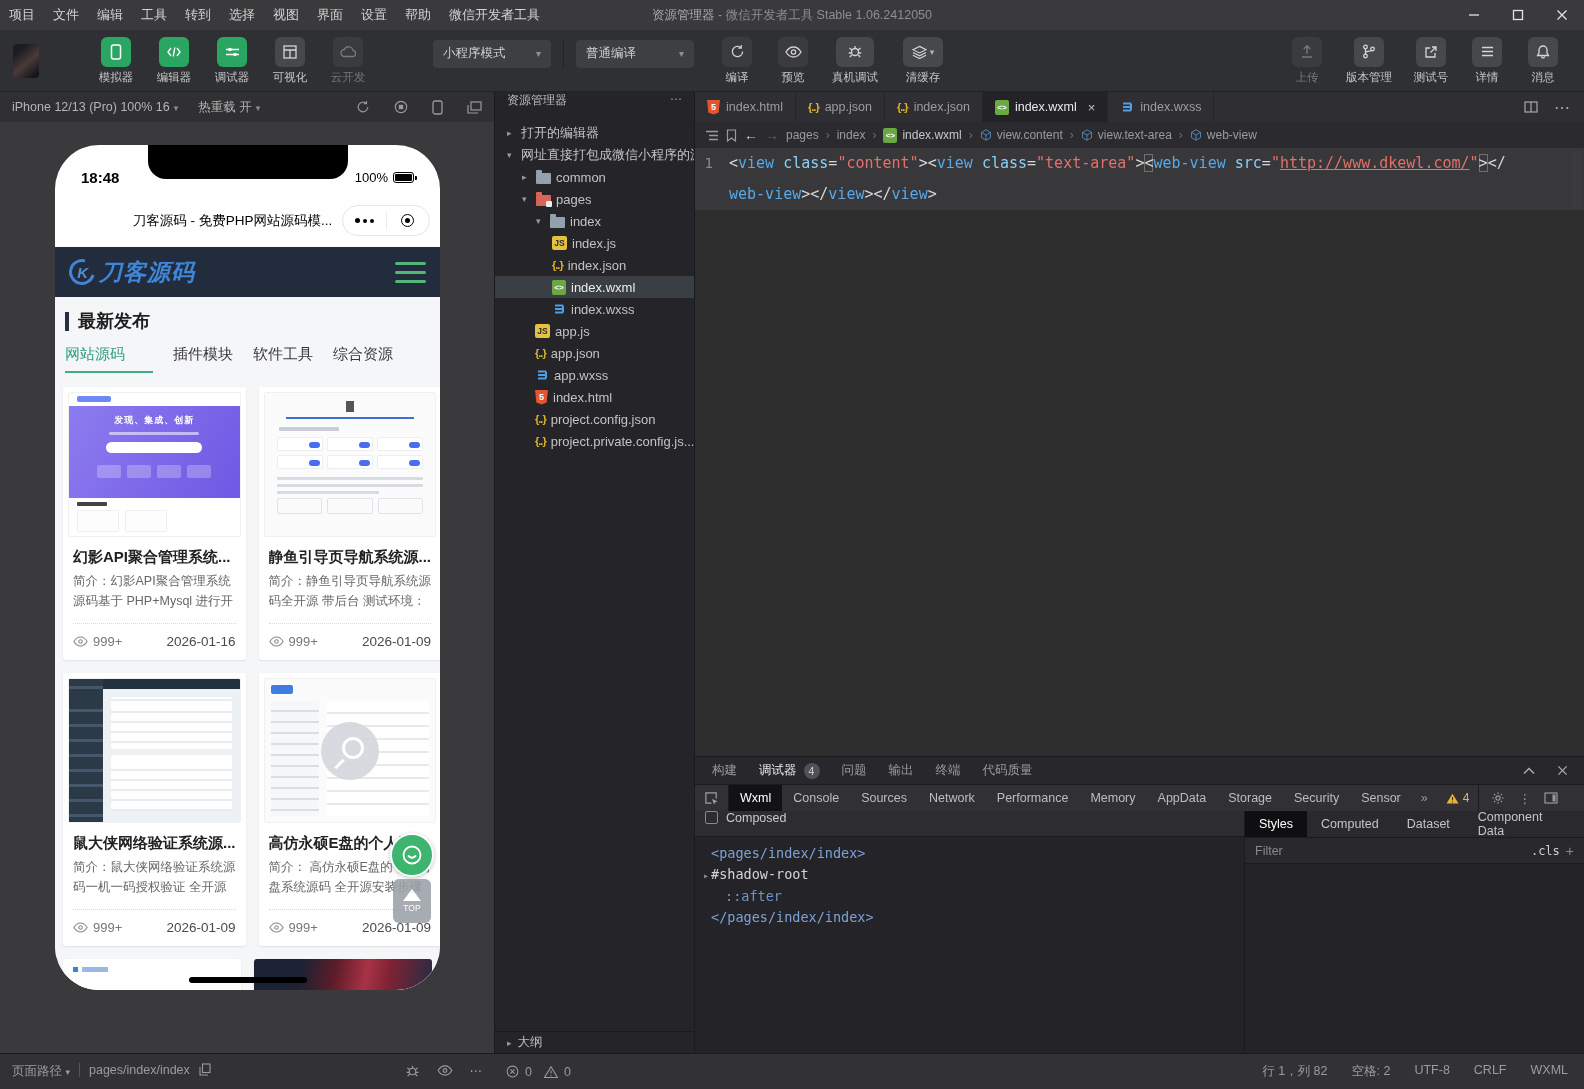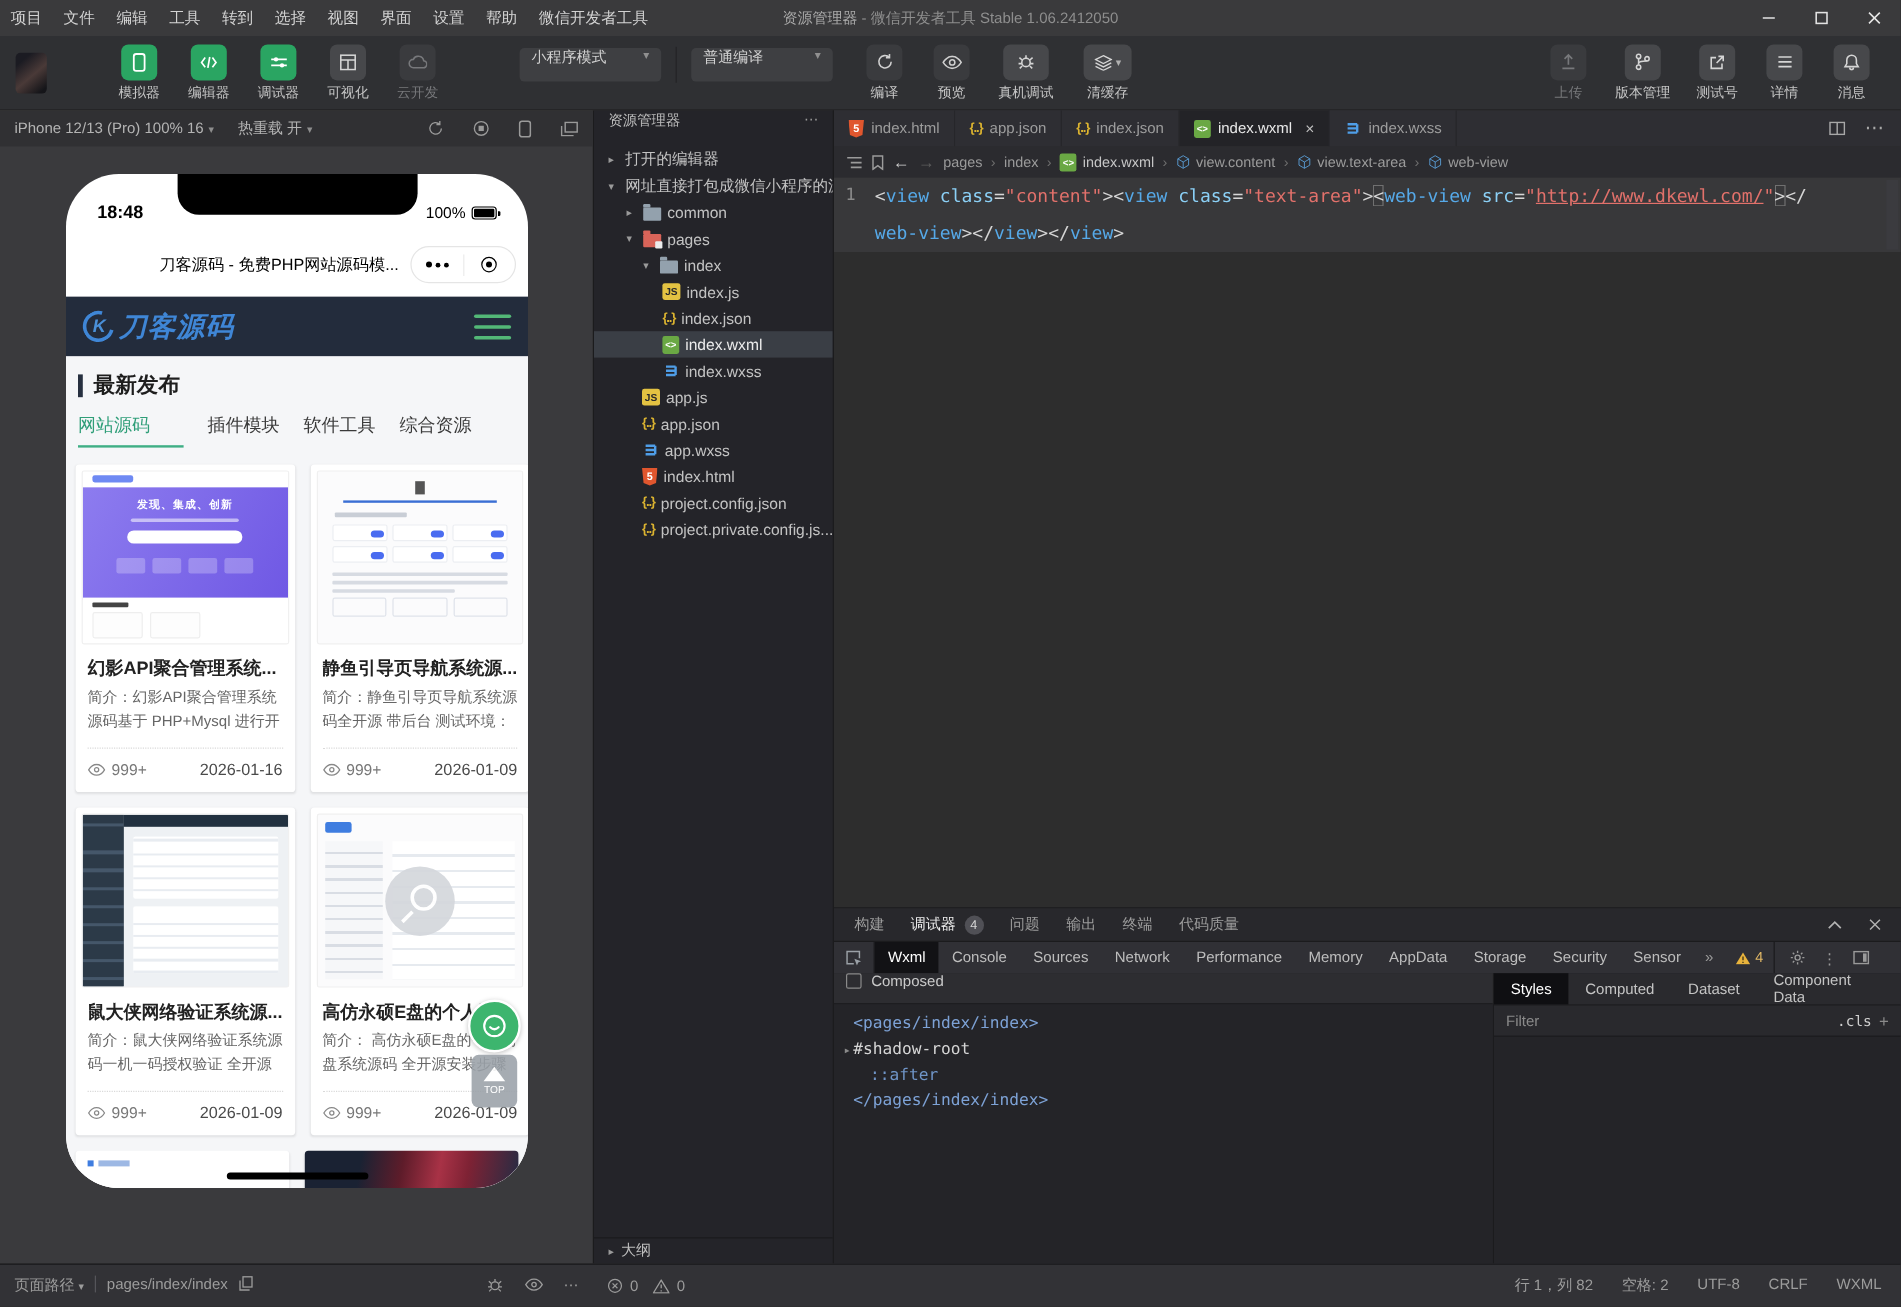--- a/index.html
+++ b/index.html
@@ -22,21 +22,21 @@
     background:linear-gradient(140deg,#1b1b22 20%,#4a3a38 55%,#151519 90%)}
   .tool-col{display:flex;flex-direction:column;align-items:center;width:50px;flex:none}
   .tool-btn{width:30px;height:30px;border-radius:6px;display:flex;align-items:center;justify-content:center;color:#fff}
   .tool-btn.green{background:#2aa562}
   .tool-btn.gray{background:#47484b;color:#d5d5d5}
   .tool-label{font-size:11.5px;color:#c6c6c6;margin-top:3px;white-space:nowrap}
   .tool-col.disabled .tool-btn{background:#3a3b3e;color:#77787b}
   .tool-col.disabled .tool-label{color:#77787b}
   .modes{display:flex;gap:8px;margin-left:52px}
   .selects{display:flex;align-items:center;margin-left:60px}
-  .select{height:28px;width:118px;background:#3e3f42;border-radius:4px;display:flex;
+  .select{height:28px;width:118px;background:#3e3f42;border-radius:4px;display:flex;align-items:center;
     padding:0 10px;font-size:12.5px;color:#d0d0d0;margin-top:-14px}
   .select .caret{margin-left:auto;color:#909090;font-size:10px}
   .v-sep{width:1px;height:30px;background:#242426;margin:0 12px;margin-top:-14px}
   .actions{display:flex;gap:6px;margin-left:18px}
   .right-actions{margin-left:auto;display:flex;gap:6px;margin-right:16px}
   .tool-col.wide{width:62px}
 
   
   .main{flex:1;display:flex;min-height:0}
 

